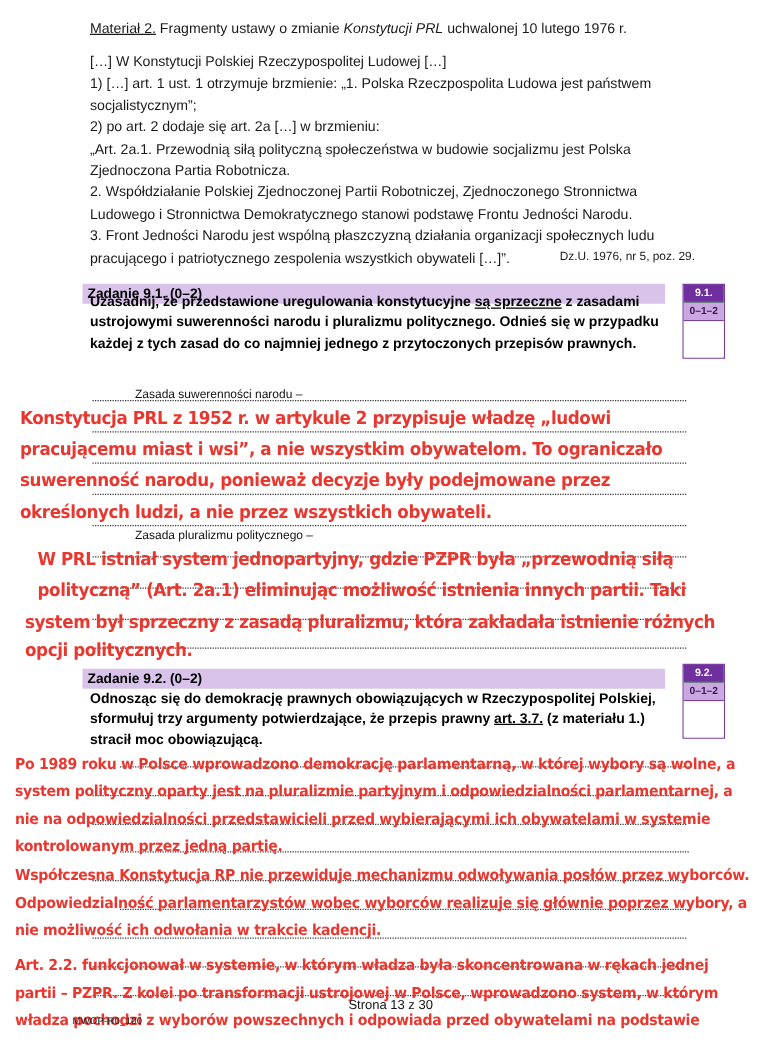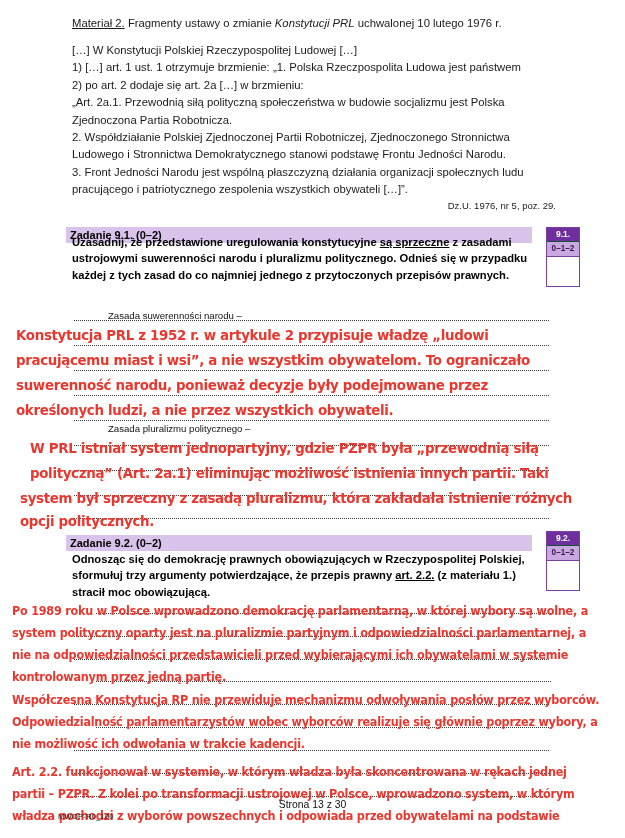--- a/index.html
+++ b/index.html
@@ -169,20 +169,21 @@
 <body>
 
 <div class="page">
 
   <div class="material">
     <div class="material-title">
       <span class="lead">Materiał 2.</span><span> Fragmenty ustawy o zmianie </span><span class="ital">Konstytucji PRL</span><span> uchwalonej 10 lutego 1976 r.</span>
     </div>
     <div class="src-line">[…] W Konstytucji Polskiej Rzeczypospolitej Ludowej […]</div>
     <div class="src-line">1) […] art. 1 ust. 1 otrzymuje brzmienie: „1. Polska Rzeczpospolita Ludowa jest państwem</div>
+    <div class="src-line">socjalistycznym”;</div>
     <div class="src-line">2) po art. 2 dodaje się art. 2a […] w brzmieniu:</div>
     <div class="src-line">„Art. 2a.1. Przewodnią siłą polityczną społeczeństwa w budowie socjalizmu jest Polska</div>
     <div class="src-line">Zjednoczona Partia Robotnicza.</div>
     <div class="src-line">2. Współdziałanie Polskiej Zjednoczonej Partii Robotniczej, Zjednoczonego Stronnictwa</div>
     <div class="src-line">Ludowego i Stronnictwa Demokratycznego stanowi podstawę Frontu Jedności Narodu.</div>
     <div class="src-line">3. Front Jedności Narodu jest wspólną płaszczyzną działania organizacji społecznych ludu</div>
     <div class="src-line">pracującego i patriotycznego zespolenia wszystkich obywateli […]”.</div>
   </div>
 
   <div class="source-ref">Dz.U. 1976, nr 5, poz. 29.</div>
@@ -225,21 +226,21 @@
     <div class="hand" style="left:30px; top:465px;">polityczną” (Art. 2a.1) eliminując możliwość istnienia innych partii. Taki</div>
     <div class="hand" style="left:20px; top:490px;">system był sprzeczny z zasadą pluralizmu, która zakładała istnienie różnych</div>
     <div class="hand" style="left:20px; top:513px;">opcji politycznych.</div>
   </div>
 
   <div class="task-band" style="top:515px;margin-top:20px;">
     <span>Zadanie 9.2. (0–2)</span>
   </div>
   <div class="task-body" style="top:551px;">
     <div>Odnosząc się do demokrację prawnych obowiązujących w Rzeczypospolitej Polskiej,</div>
-    <div><span>sformułuj trzy argumenty potwierdzające, że przepis prawny </span><u>art. 2.2.</u><span> (z materiału 1.)</span></div>
+    <div><span>sformułuj trzy argumenty potwierdzające, że przepis prawny </span><u>art. 3.7.</u><span> (z materiału 1.)</span></div>
     <div>stracił moc obowiązującą.</div>
   </div>
 
   <div class="score-box" style="left:546px; top:531px;">
     <div class="score-no">9.2.</div>
     <div class="score-pts">0–1–2</div>
     <div class="score-empty"></div>
   </div>
 
   <div class="answer-zone">

